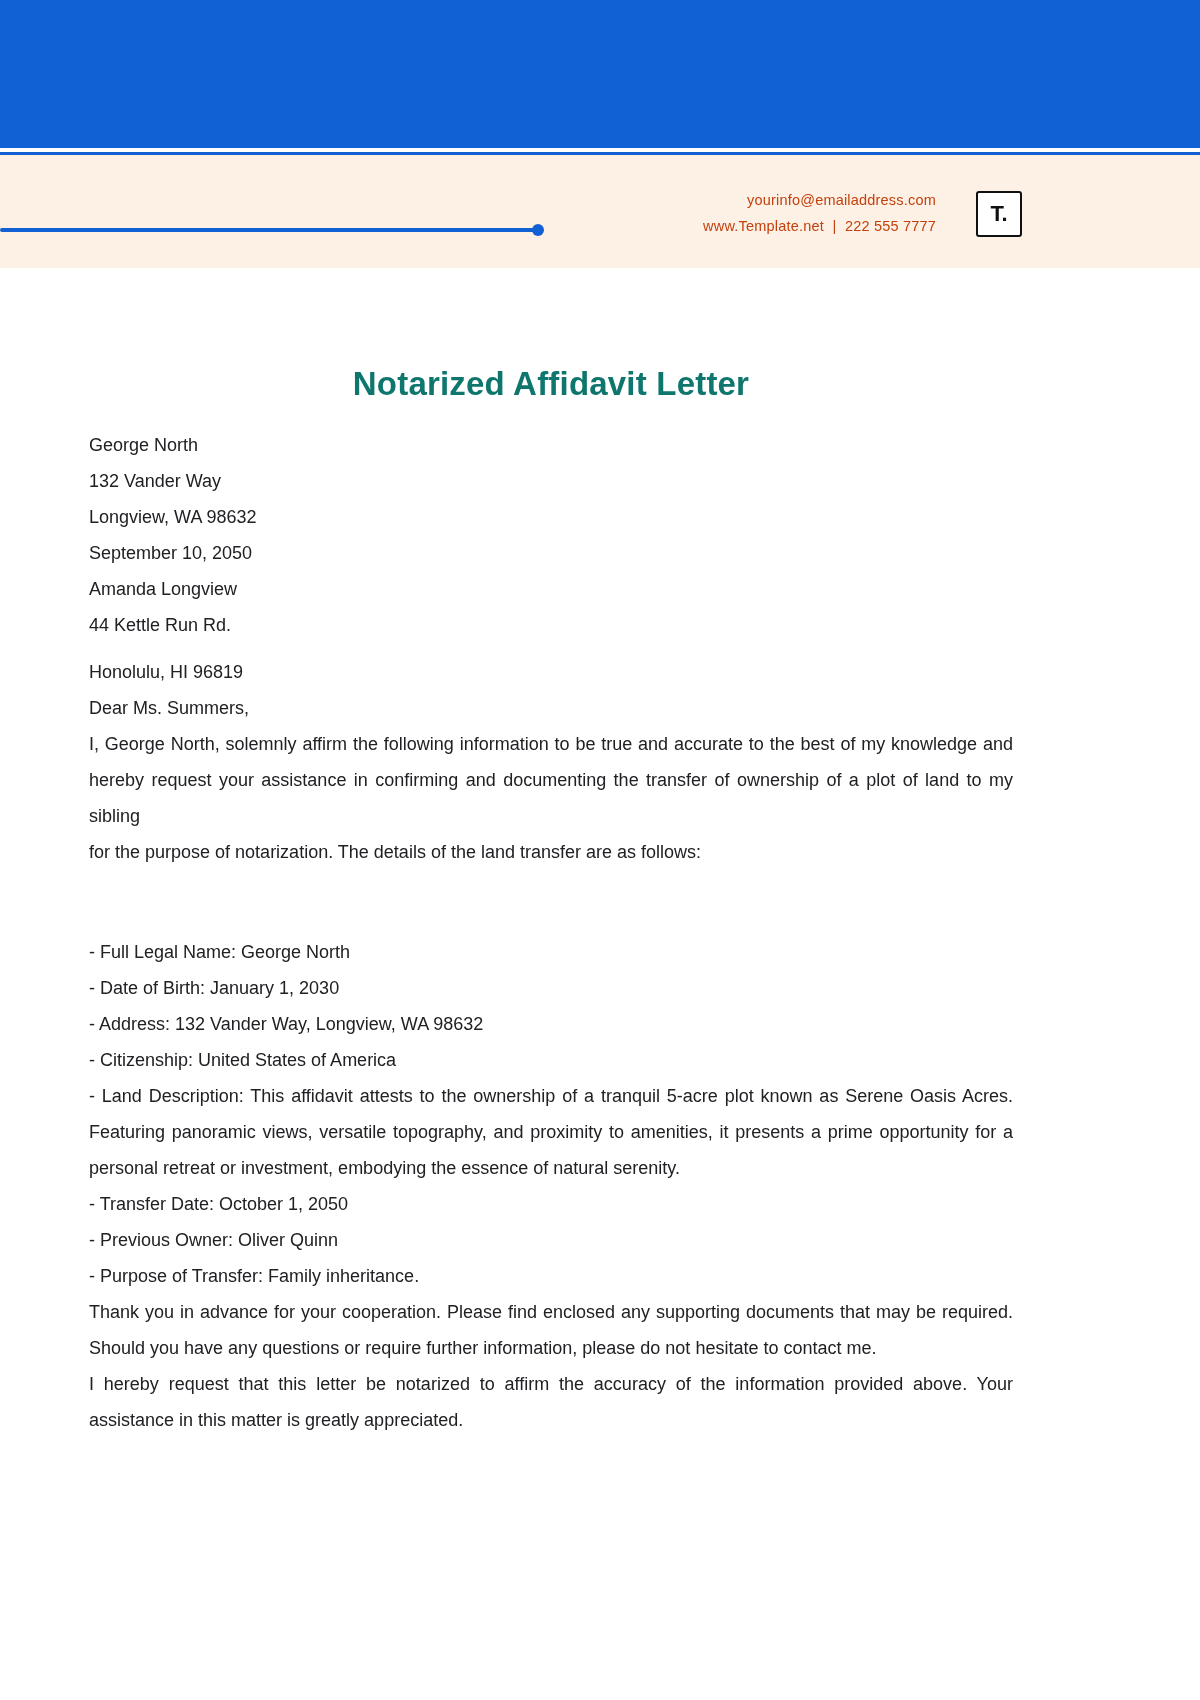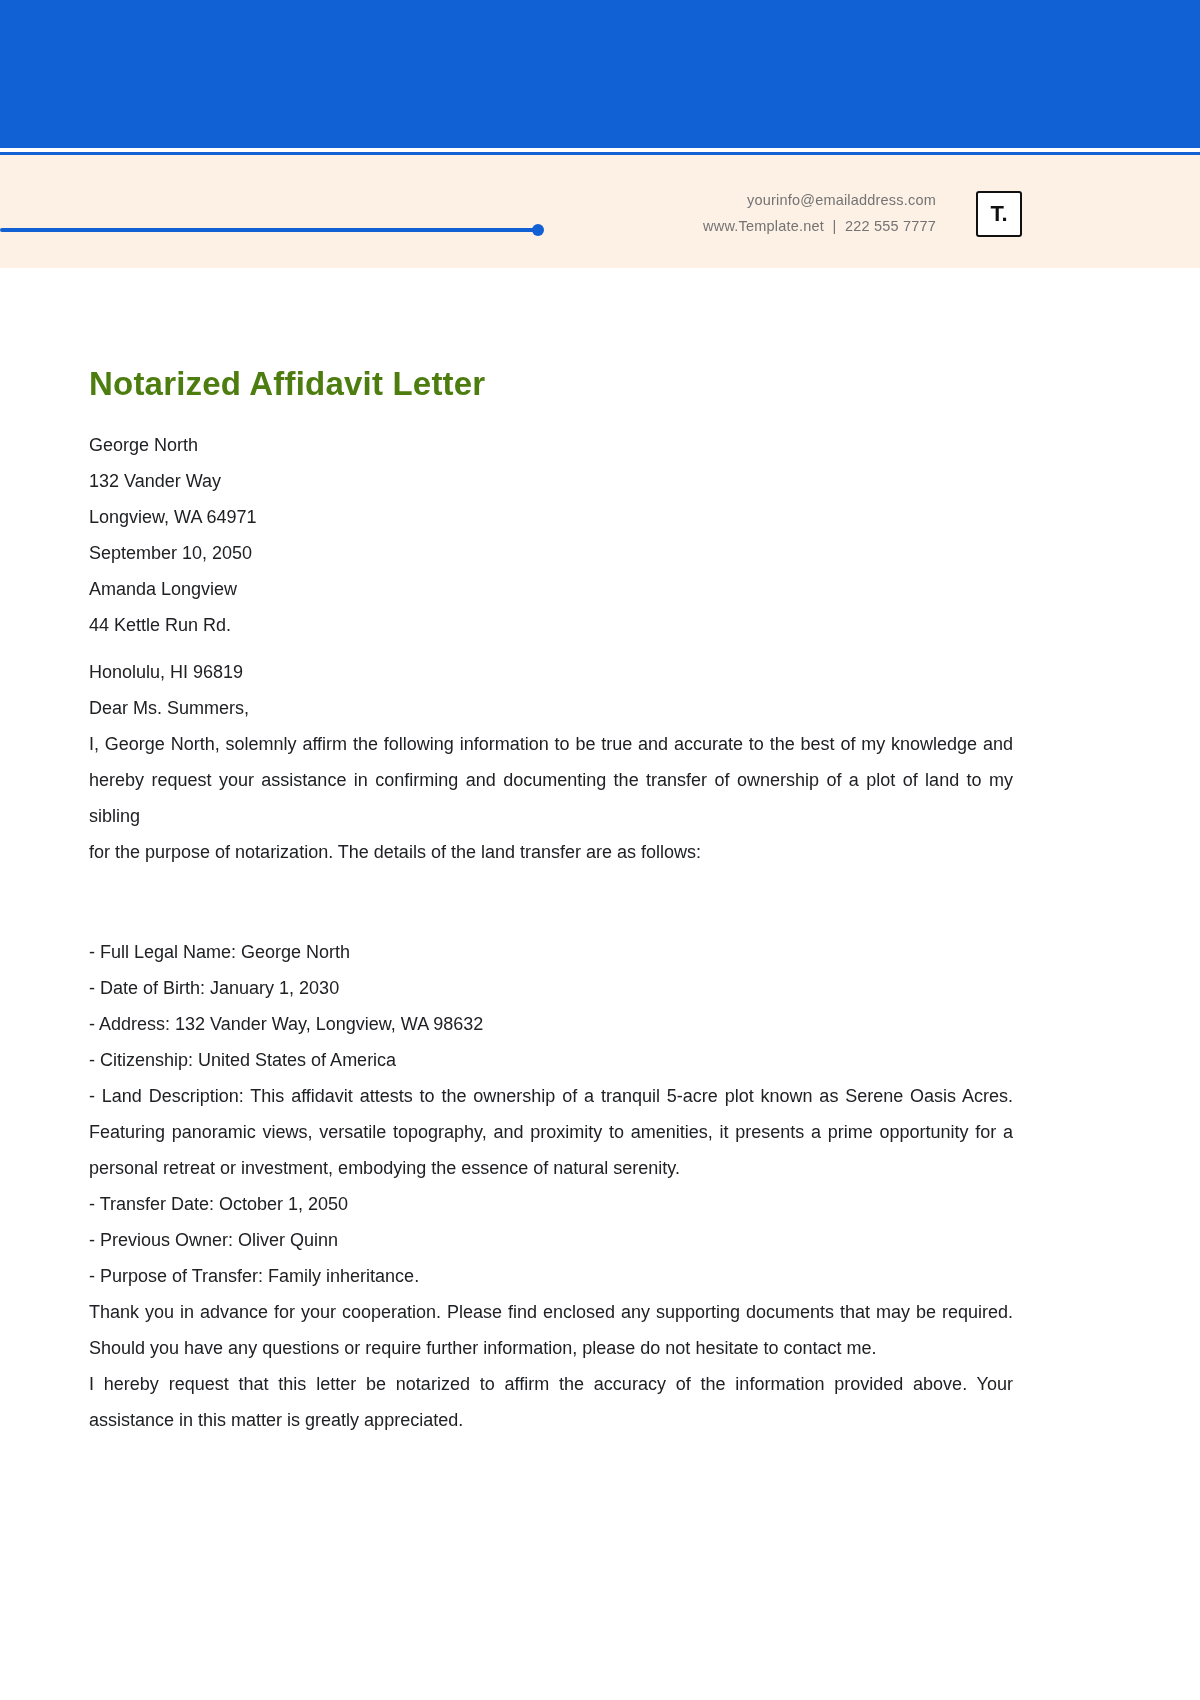--- a/index.html
+++ b/index.html
@@ -21,42 +21,42 @@
   .accent-line {
     position: absolute; left: 0; top: 73px;
     width: 540px; height: 4px; background: #1261d4; border-radius: 2px;
   }
   .accent-dot {
     position: absolute; right: -4px; top: -4px;
     width: 12px; height: 12px; border-radius: 50%; background: #1261d4;
   }
   .contact {
     position: absolute; top: 32px; right: 264px;
-    text-align: right; font-size: 14.5px; line-height: 26px; color: #737373;
+    text-align: right; font-size: 14.5px; line-height: 26px; color: #c2410c;
     letter-spacing: 0.2px;
   }
   .logo-box {
     position: absolute; top: 36px; right: 178px;
     width: 46px; height: 46px;
     border: 2.5px solid #101010; border-radius: 3px;
     background: #ffffff;
     display: flex; align-items: center; justify-content: center;
     font-weight: 700; font-size: 22px; color: #101010;
   }
 
   
   .letter {
     padding: 0 187px 0 89px;
     font-size: 18px; line-height: 36px; color: #202124;
   }
   .doc-title {
     margin: 96px 0 23px;
-    text-align: left;
+    text-align: center;
     font-size: 33px; line-height: 40px; font-weight: 700;
-    color: #4d7c0f; letter-spacing: 0.2px;
+    color: #0f766e; letter-spacing: 0.2px;
   }
   .line { min-height: 36px; }
   .bold { font-weight: 400; }
   .gap-small { margin-top: 11px; }
   .just { text-align: justify; }
   .details { margin-top: 64px; }
 </style>
 </head>
 <body>
 
@@ -78,21 +78,21 @@
   <div class="logo-box">
     <span>T.</span>
   </div>
 </div>
 
 <div class="letter">
   <h1 class="doc-title">Notarized Affidavit Letter</h1>
 
   <div class="line bold">George North</div>
   <div class="line">132 Vander Way</div>
-  <div class="line">Longview, WA 64971</div>
+  <div class="line">Longview, WA 98632</div>
   <div class="line">September 10, 2050</div>
   <div class="line bold">Amanda Longview</div>
   <div class="line">44 Kettle Run Rd.</div>
   <div class="line gap-small">Honolulu, HI 96819</div>
   <div class="line">Dear Ms. Summers,</div>
 
   <p class="just">I, George North, solemnly affirm the following information to be true and accurate to the best of my knowledge and hereby request your assistance in confirming and documenting the transfer of ownership of a plot of land to my sibling</p>
   <p>for the purpose of notarization. The details of the land transfer are as follows:</p>
 
   <div class="details">

